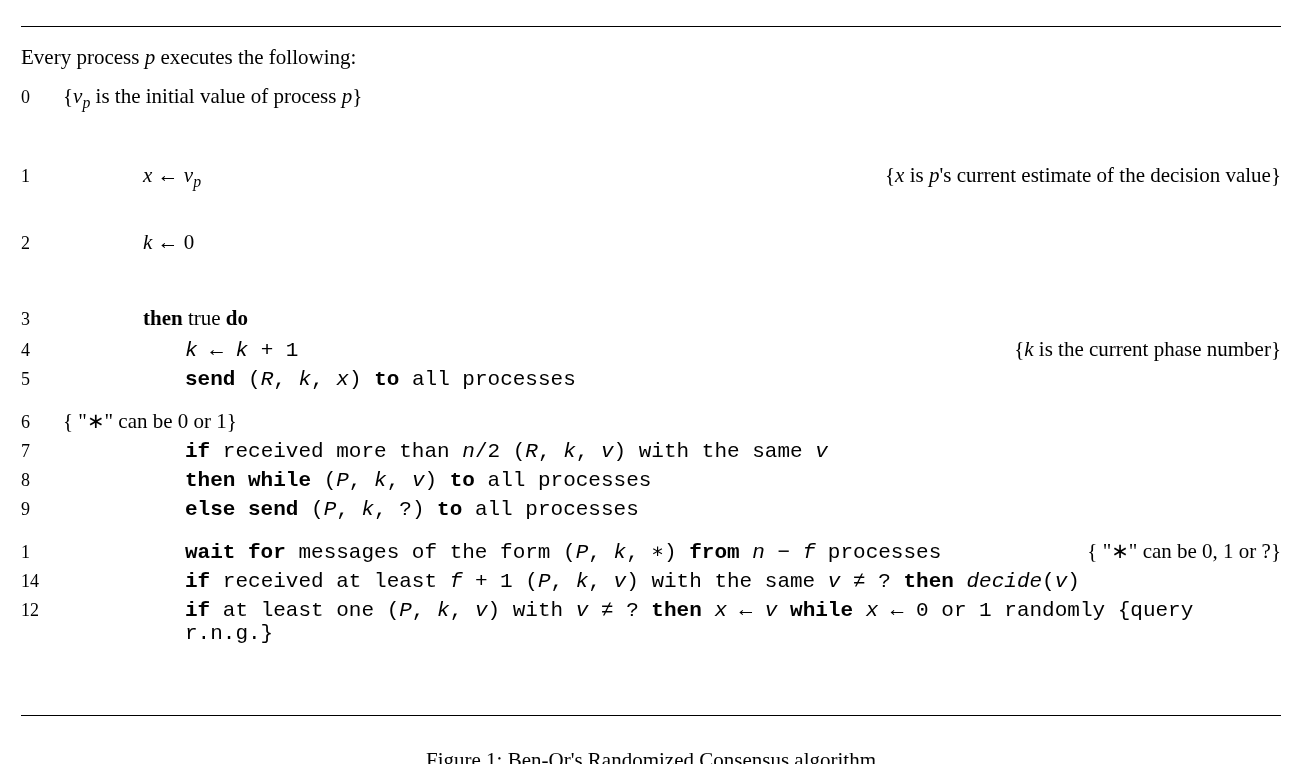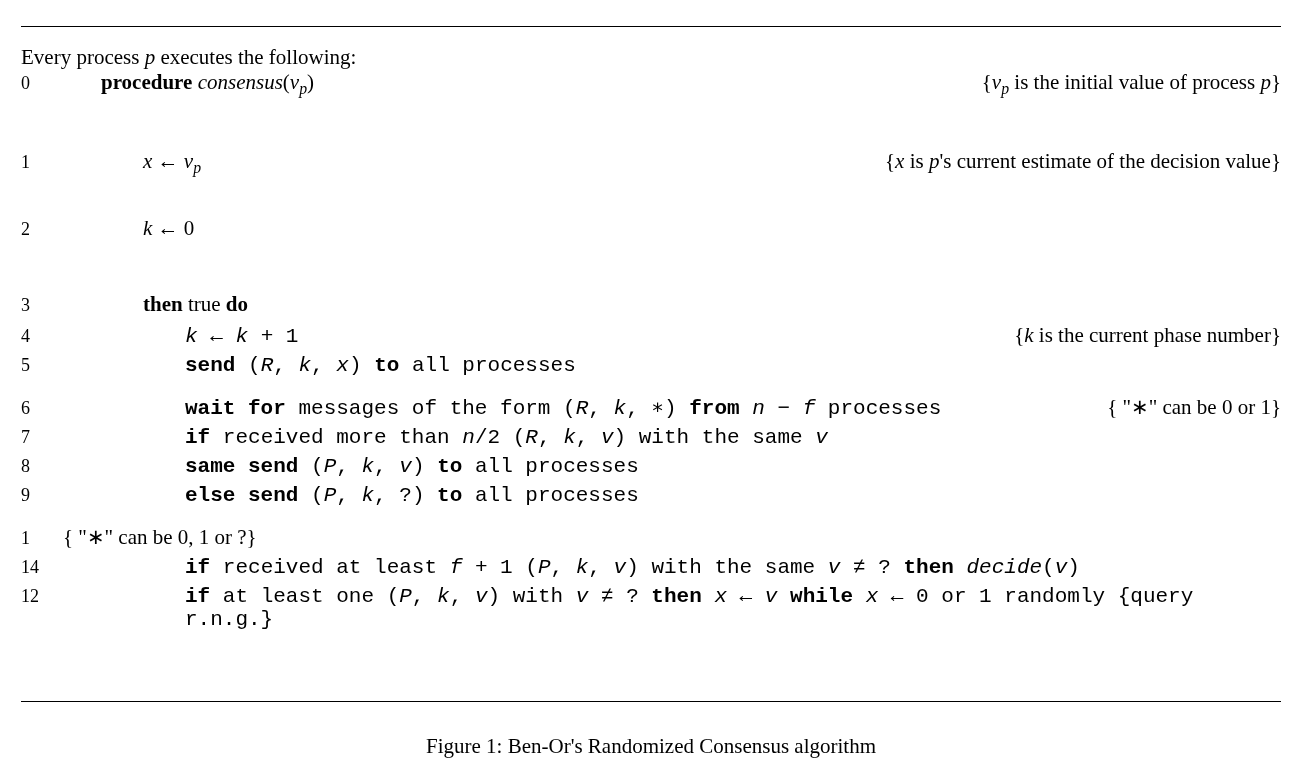--- a/index.html
+++ b/index.html
@@ -19,20 +19,21 @@
     border-top: 1.5px solid #000;
     margin: 6px 0 18px 0;
   }
   .hr-bottom {
     border: none;
     border-top: 1.5px solid #000;
     margin-top: 70px;
     margin-bottom: 32px;
   }
   .intro {
+    margin-bottom: 14px;
   }
   .row {
     display: flex;
     align-items: baseline;
     margin-bottom: 6px;
   }
   .row.gap {
     margin-top: 18px;
   }
   .ln {
@@ -65,21 +66,20 @@
 <div class="figure">
 
   <hr class="hr">
 
   <div class="intro">
     Every process <i>p</i> executes the following:
   </div>
 
   <div class="row">
     <div class="ln">0</div>
-    <div class="body ind1"><b>procedure</b> <i>consensus</i>(<i>v<sub>p</sub></i>)</div>
     <div class="comment">{<i>v<sub>p</sub></i> is the initial value of process <i>p</i>}</div>
   </div>
 
   <div class="row gap">
     <div class="ln">1</div>
     <div class="body ind2"><i>x</i> ← <i>v<sub>p</sub></i></div>
     <div class="comment">{<i>x</i> is <i>p</i>'s current estimate of the decision value}</div>
   </div>
 
   <div class="row">
@@ -101,44 +101,44 @@
   </div>
 
   <div class="row">
     <div class="ln">5</div>
     <div class="body ind3"><b>send</b> (<i>R</i>, <i>k</i>, <i>x</i>) <b>to</b> all processes</div>
     <div class="comment"></div>
   </div>
 
   <div class="row gap">
     <div class="ln">6</div>
-    <div class="body ind3"><b>wait for</b> messages of the form (<i>R</i>, <i>k</i>, ∗) <b>from</b> <i>n</i> − <i>f</i> processes</div>
     <div class="comment">{ "∗" can be 0 or 1}</div>
   </div>
 
   <div class="row">
     <div class="ln">7</div>
     <div class="body ind3"><b>if</b> received more than <i>n</i>/2 (<i>R</i>, <i>k</i>, <i>v</i>) with the same <i>v</i></div>
     <div class="comment"></div>
   </div>
 
   <div class="row">
     <div class="ln">8</div>
-    <div class="body ind3"><b>same send</b> (<i>P</i>, <i>k</i>, <i>v</i>) <b>to</b> all processes</div>
+    <div class="body ind3"><b>then while</b> (<i>P</i>, <i>k</i>, <i>v</i>) <b>to</b> all processes</div>
     <div class="comment"></div>
   </div>
 
   <div class="row">
     <div class="ln">9</div>
     <div class="body ind3"><b>else send</b> (<i>P</i>, <i>k</i>, ?) <b>to</b> all processes</div>
     <div class="comment"></div>
   </div>
 
   <div class="row gap">
     <div class="ln">1</div>
+    <div class="body ind3"><b>wait for</b> messages of the form (<i>P</i>, <i>k</i>, ∗) <b>from</b> <i>n</i> − <i>f</i> processes</div>
     <div class="comment">{ "∗" can be 0, 1 or ?}</div>
   </div>
 
   <div class="row">
     <div class="ln">14</div>
     <div class="body ind3"><b>if</b> received at least <i>f</i> + 1 (<i>P</i>, <i>k</i>, <i>v</i>) with the same <i>v</i> ≠ ? <b>then</b> <i>decide</i>(<i>v</i>)</div>
     <div class="comment"></div>
   </div>
 
   <div class="row">

